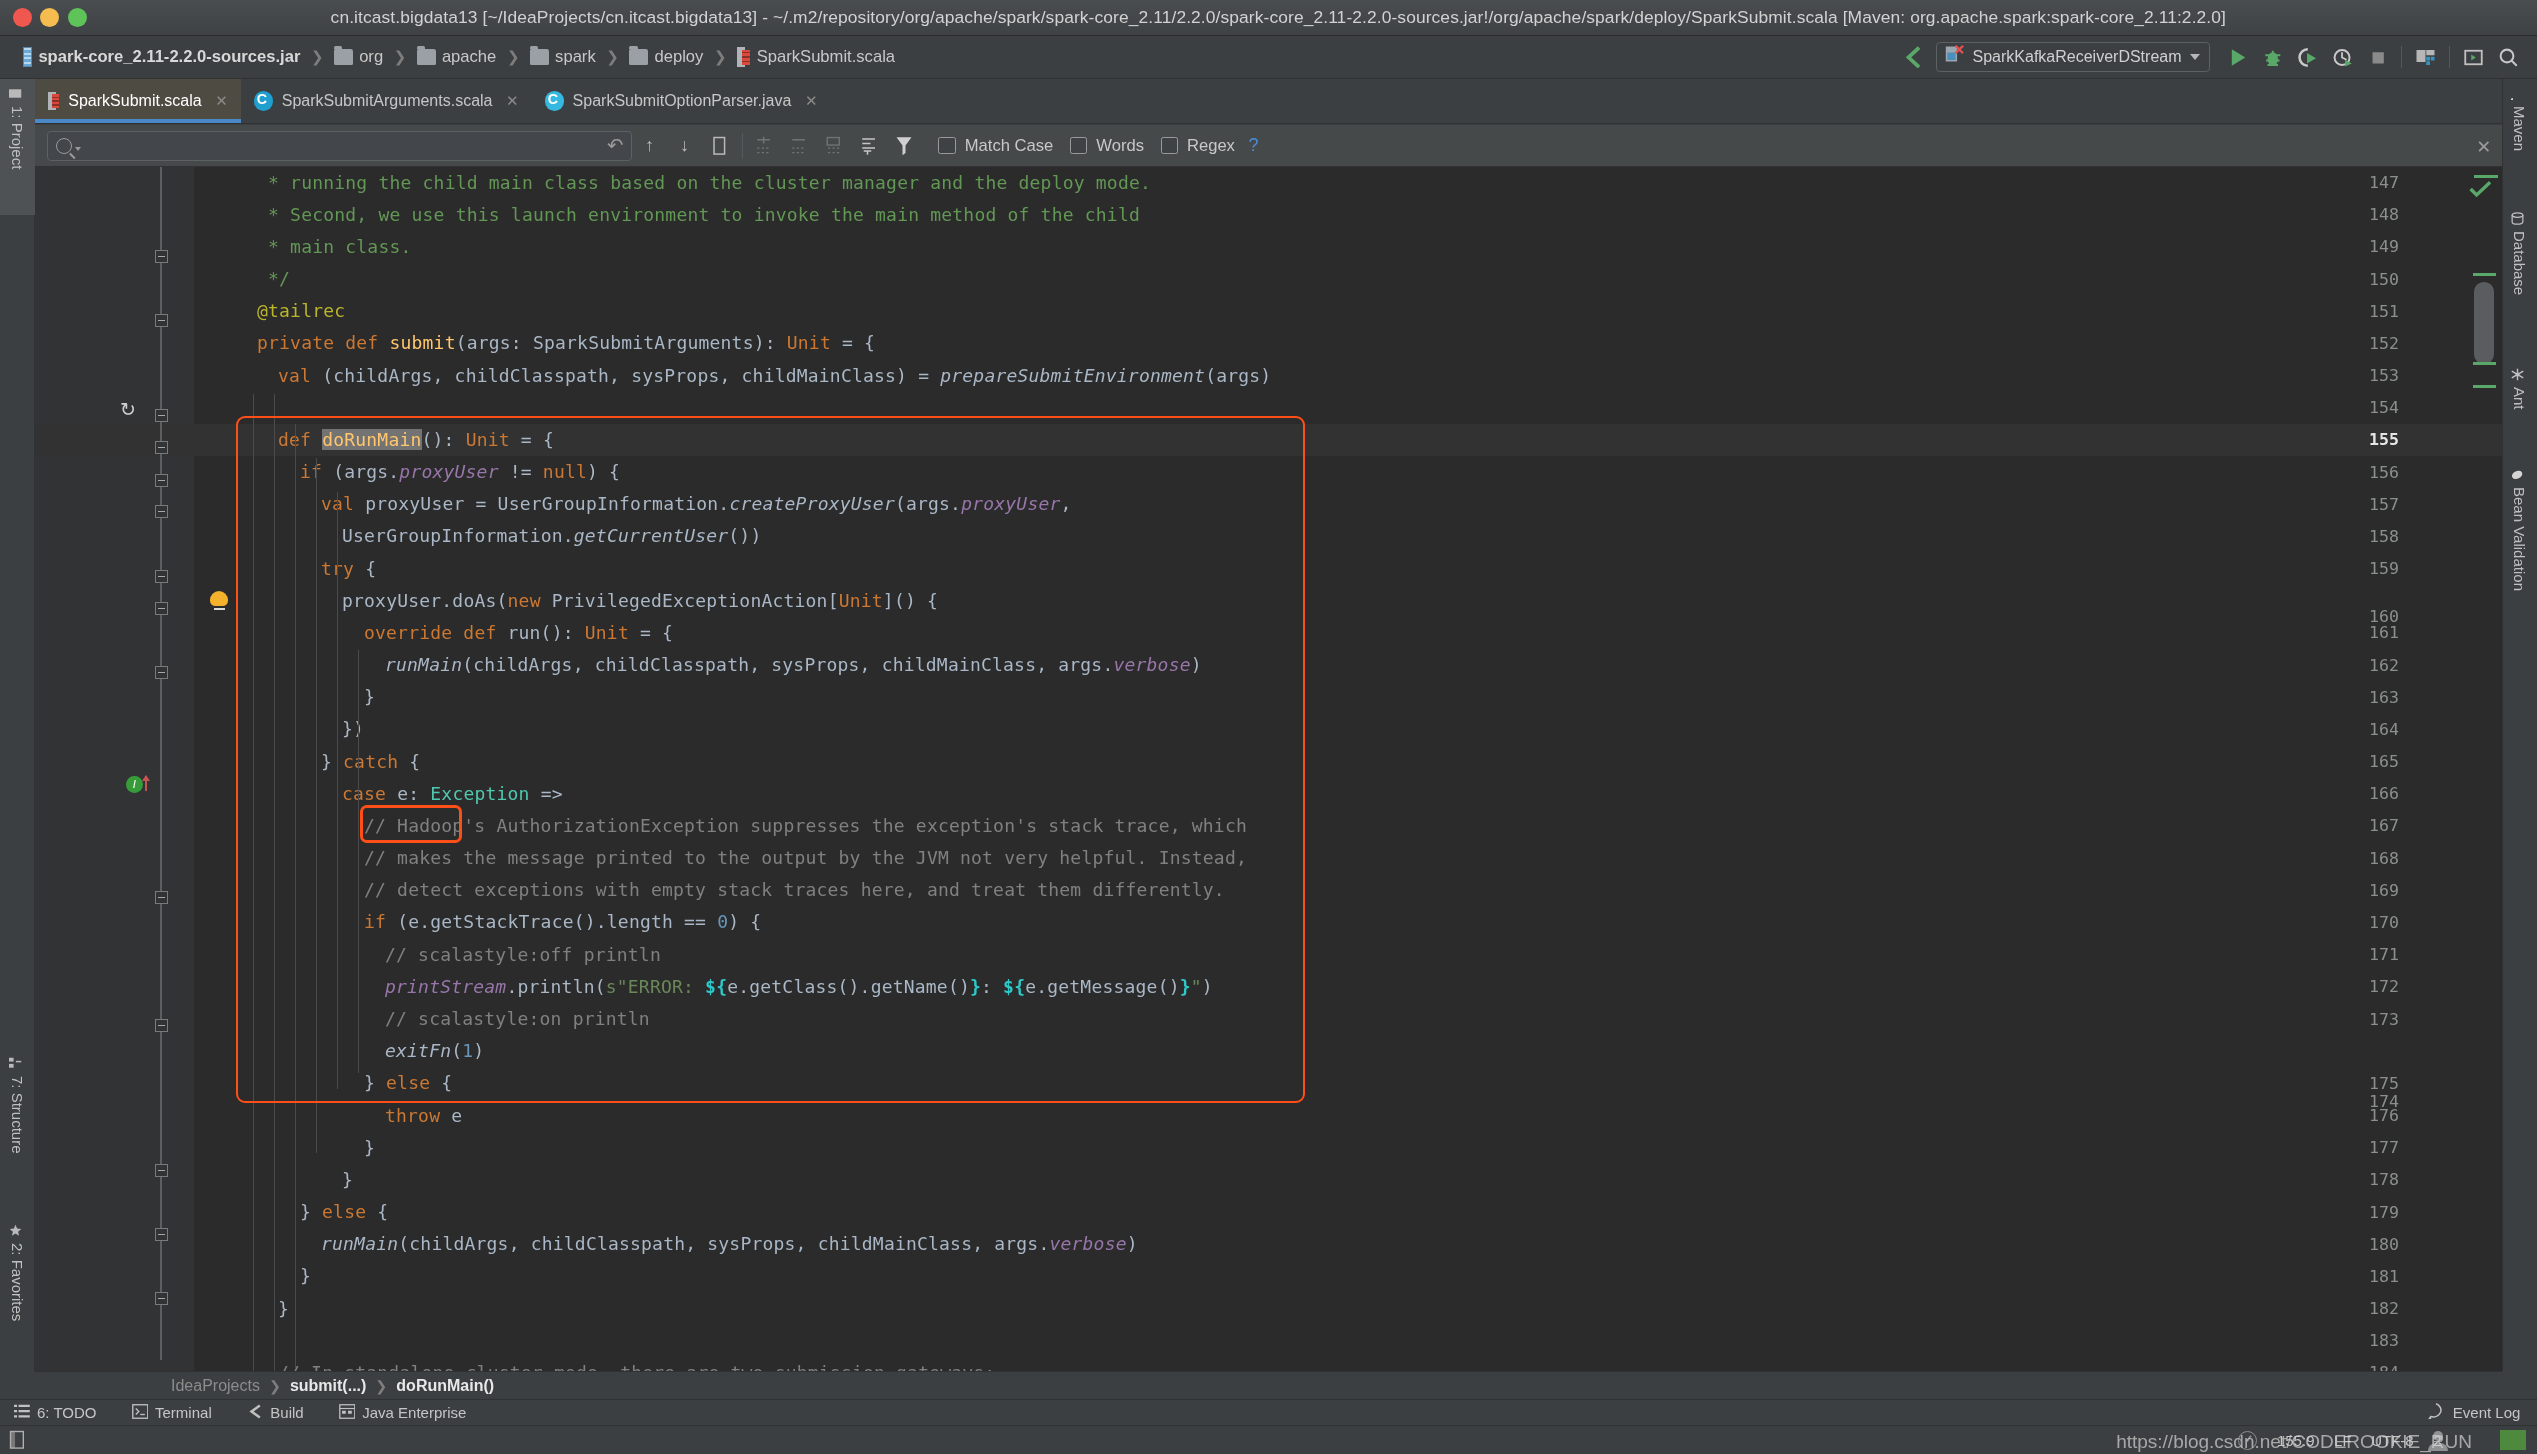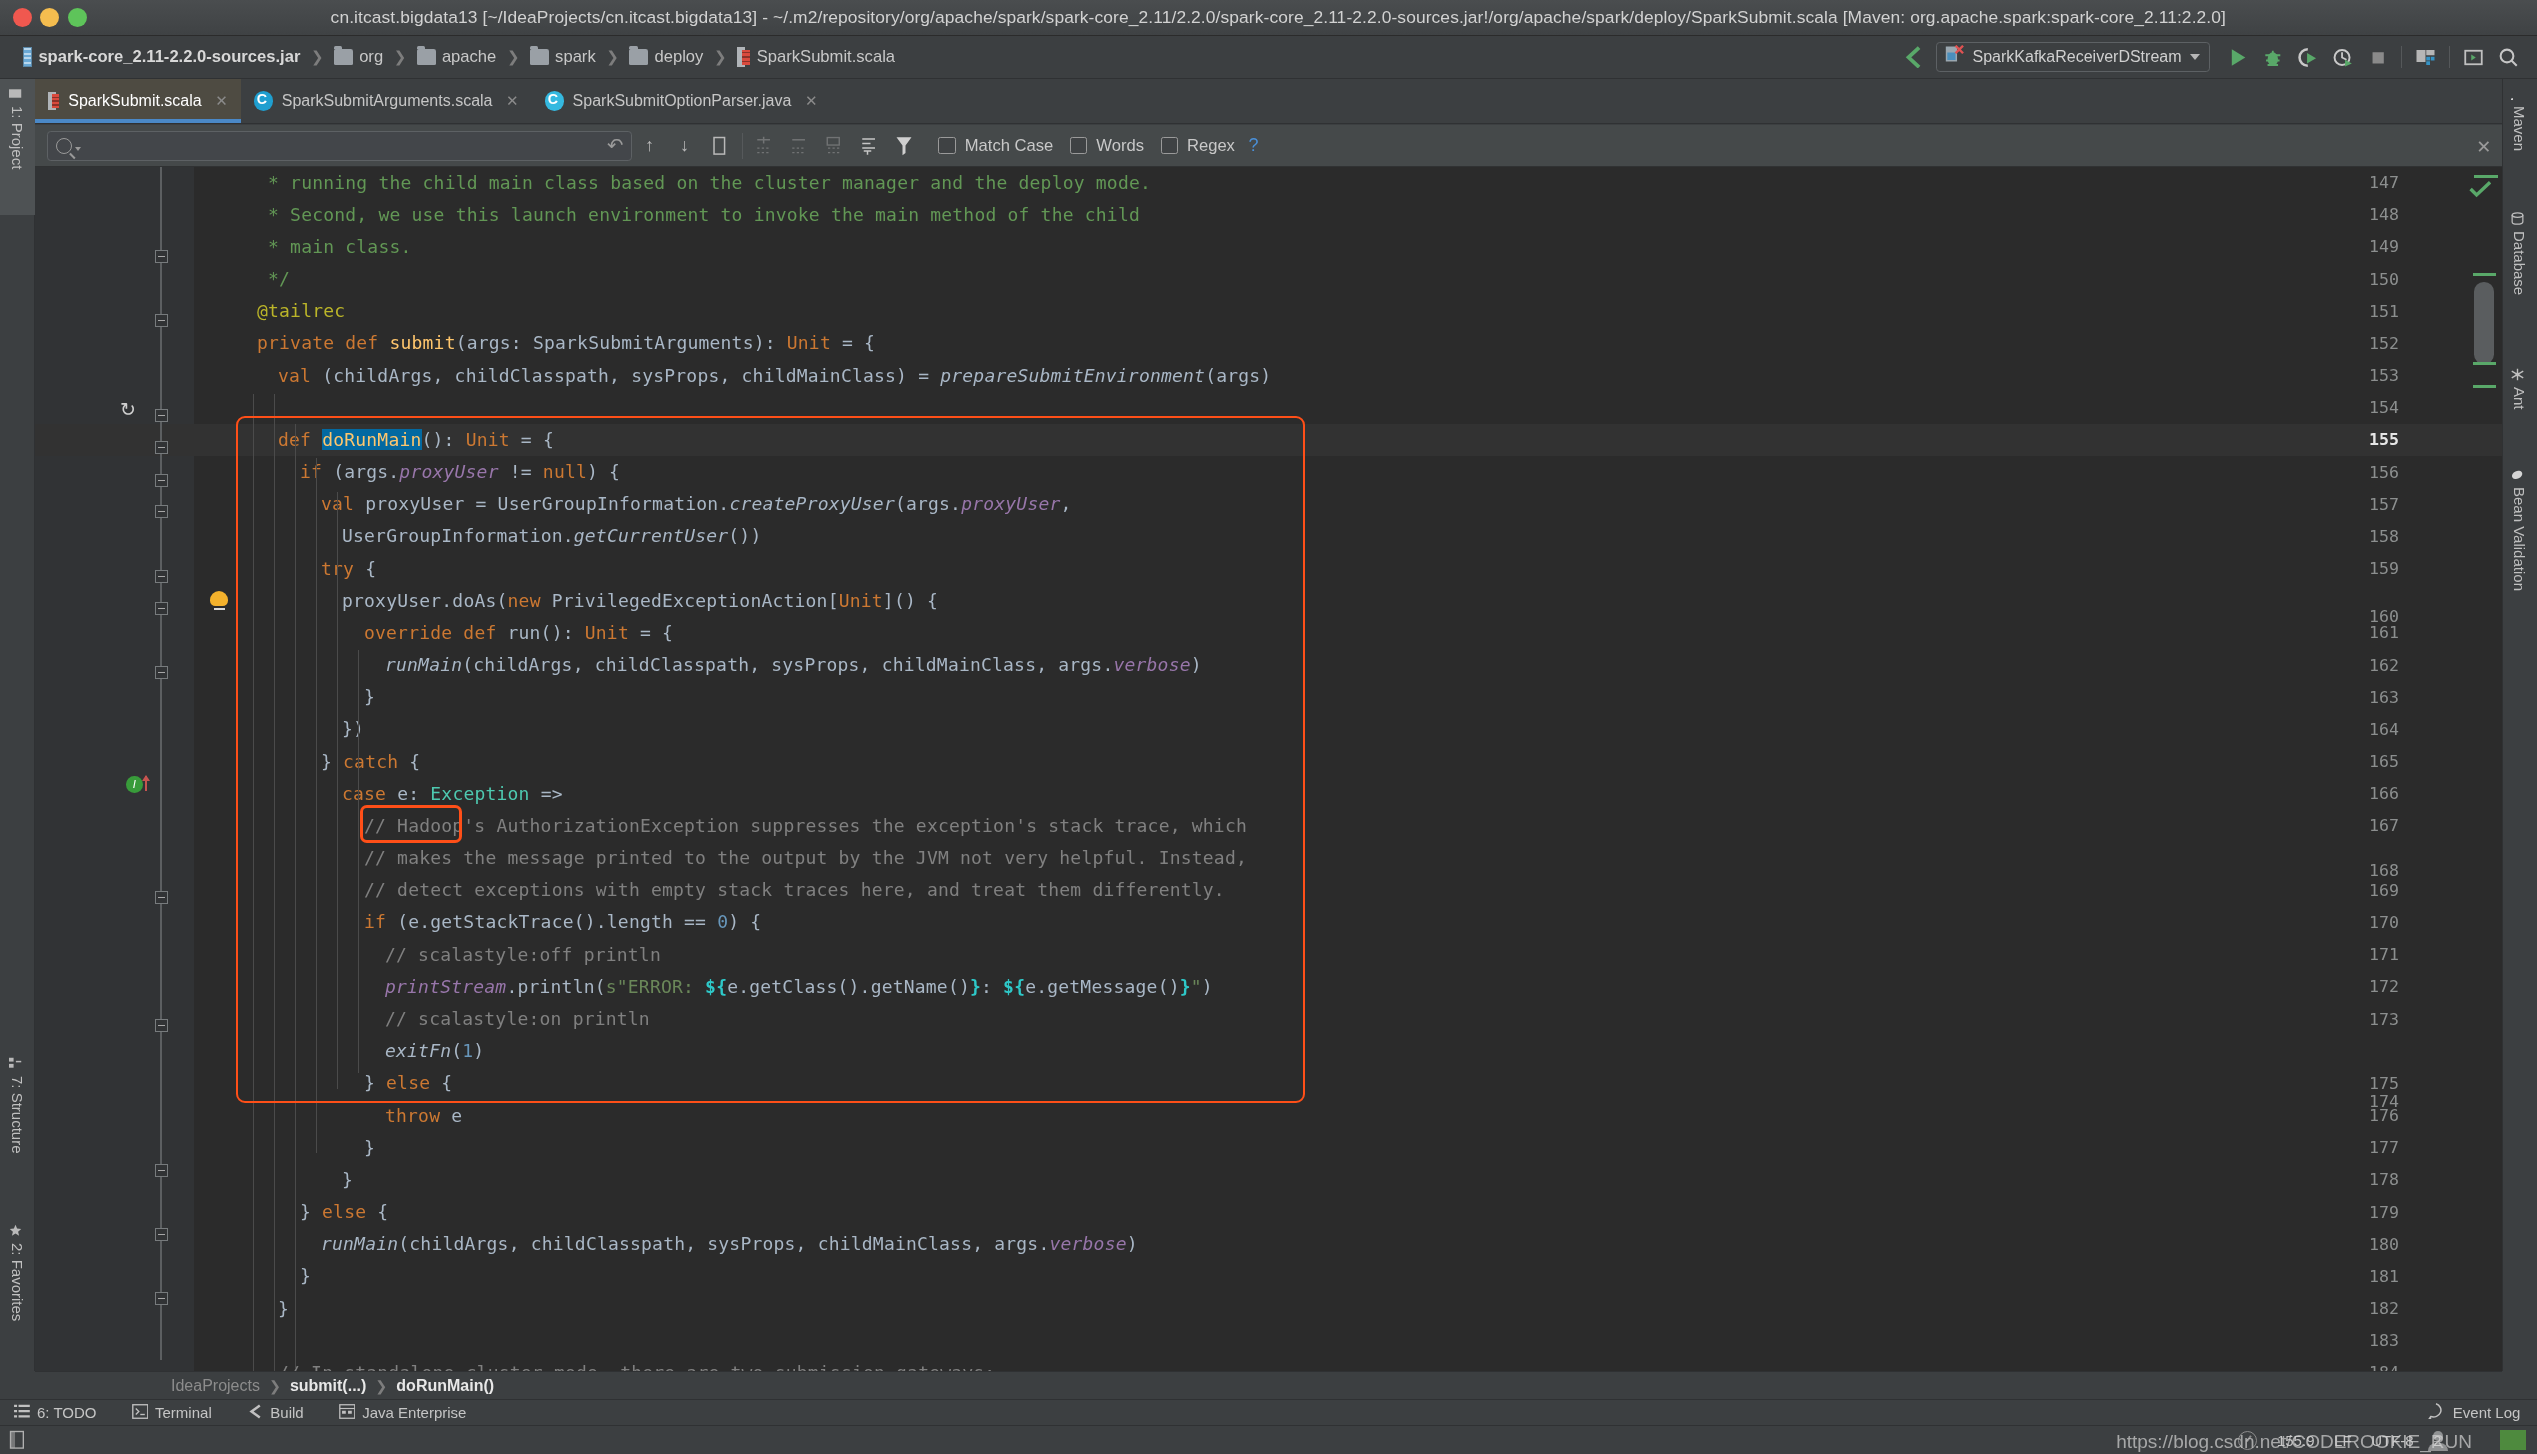--- a/index.html
+++ b/index.html
@@ -106,21 +106,21 @@
   .lc{color:#808080;}
   .an{color:#bbb529;}
   .fn{color:#ffc66d;}
   .ty{color:#a9b7c6;}
   .fld{color:#9876aa;font-style:italic;}
   .mi{color:#a9b7c6;font-style:italic;}
   .num{color:#6897bb;}
   .str{color:#6a8759;}
   .esc{color:#2ec8c8;font-weight:bold;}
   .cls{color:#4ec9b0;}
-  .hl{background:#0369a1;text-align:center;}
+  .hl{background:#737373;text-align:center;}
 
   
   .guide{ position:absolute; width:0.8px; background:#4b4b4b; }
   .foldline{ position:absolute; left:125px; width:1.5px; background:#5c5f61;}
   .foldbox{ position:absolute; left:120px; width:13px; height:13px; border:1.2px solid #777b7d;
      background:#313335; }
   .foldbox i{ position:absolute; left:2.3px; top:4.5px; width:6.8px; height:1.5px; background:#a6a6a6;}
 
   
   .hbox{ position:absolute; border:3px solid #ff4f18; border-radius:6.8px; pointer-events:none; }
@@ -479,21 +479,21 @@
       <div class="lnum" style="top: 521px;">163</div>
       <div class="code" style="top: 519px; left: 329px;"><span class="ty">}</span></div>
       <div class="lnum" style="top: 553px;">164</div>
       <div class="code" style="top: 551px; left: 307px;"><span class="ty">})</span></div>
       <div class="lnum" style="top: 585px;">165</div>
       <div class="code" style="top: 584px; left: 286px;"><span class="ty">} </span><span class="k">catch</span><span class="ty"> {</span></div>
       <div class="lnum" style="top: 617px;">166</div>
       <div class="code" style="top: 616px; left: 307px;"><span class="k">case </span><span class="ty">e: </span><span class="cls">Exception</span><span class="ty"> =&gt;</span></div>
       <div class="lnum" style="top: 649px;">167</div>
       <div class="code" style="top: 648px; left: 329px;"><span class="lc">// Hadoop's AuthorizationException suppresses the exception's stack trace, which</span></div>
-      <div class="lnum" style="top: 682px; margin-top: 12px;">168</div>
+      <div class="lnum" style="top: 682px;">168</div>
       <div class="code" style="top: 680px; left: 329px;"><span class="lc">// makes the message printed to the output by the JVM not very helpful. Instead,</span></div>
       <div class="lnum" style="top: 714px;">169</div>
       <div class="code" style="top: 712px; left: 329px; text-align: center;"><span class="lc">// detect exceptions with empty stack traces here, and treat them differently.</span></div>
       <div class="lnum" style="top: 746px;">170</div>
       <div class="code" style="top: 744px; left: 329px;"><span class="k">if </span><span class="ty">(e.getStackTrace().length == </span><span class="num">0</span><span class="ty">) {</span></div>
       <div class="lnum" style="top: 778px;">171</div>
       <div class="code" style="top: 777px; left: 350px;"><span class="lc">// scalastyle:off println</span></div>
       <div class="lnum" style="top: 810px;">172</div>
       <div class="code" style="top: 809px; left: 350px;"><span class="fld">printStream</span><span class="ty">.println(</span><span class="str">s"ERROR: </span><span class="esc">${</span><span class="ty">e.getClass().getName()</span><span class="esc">}</span><span class="ty">: </span><span class="esc">${</span><span class="ty">e.getMessage()</span><span class="esc">}</span><span class="str">"</span><span class="ty">)</span></div>
       <div class="lnum" style="top: 843px;">173</div>

